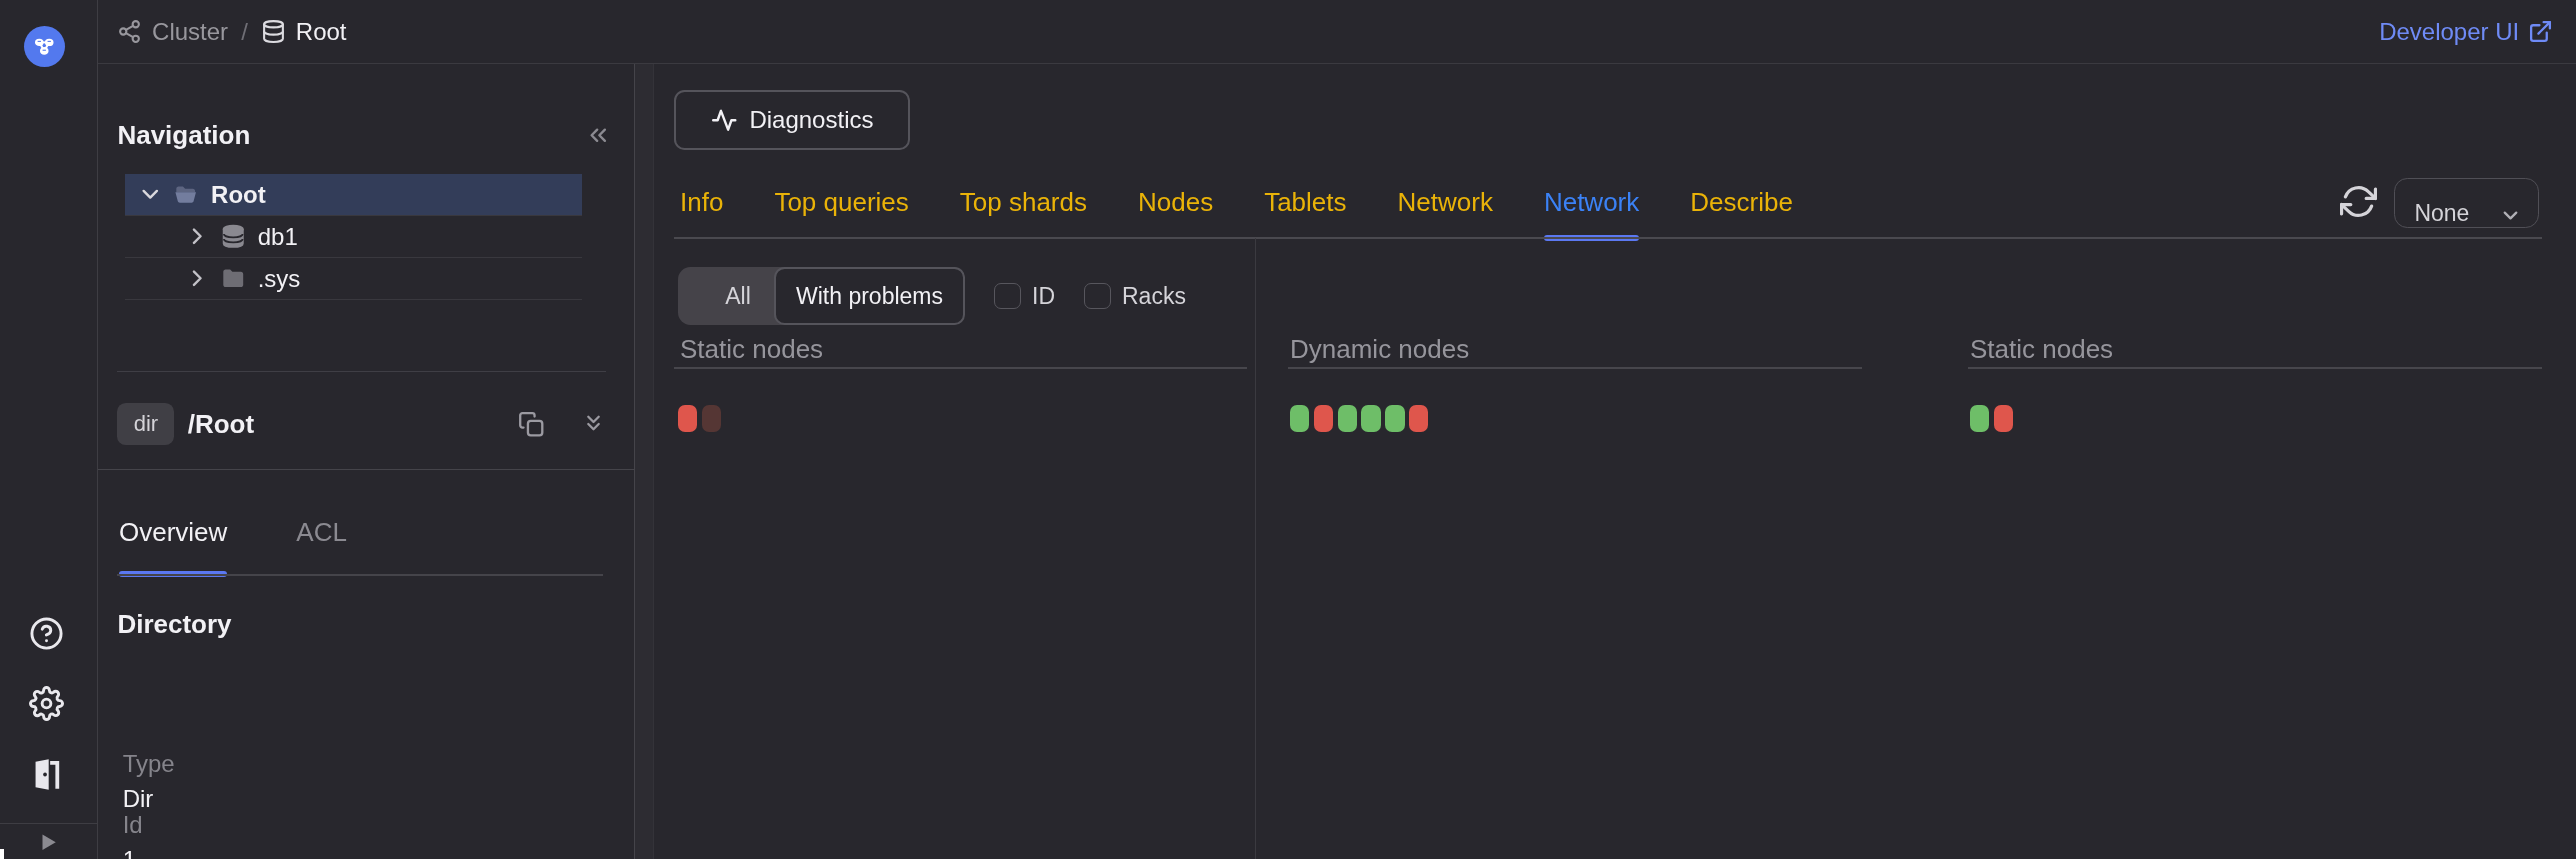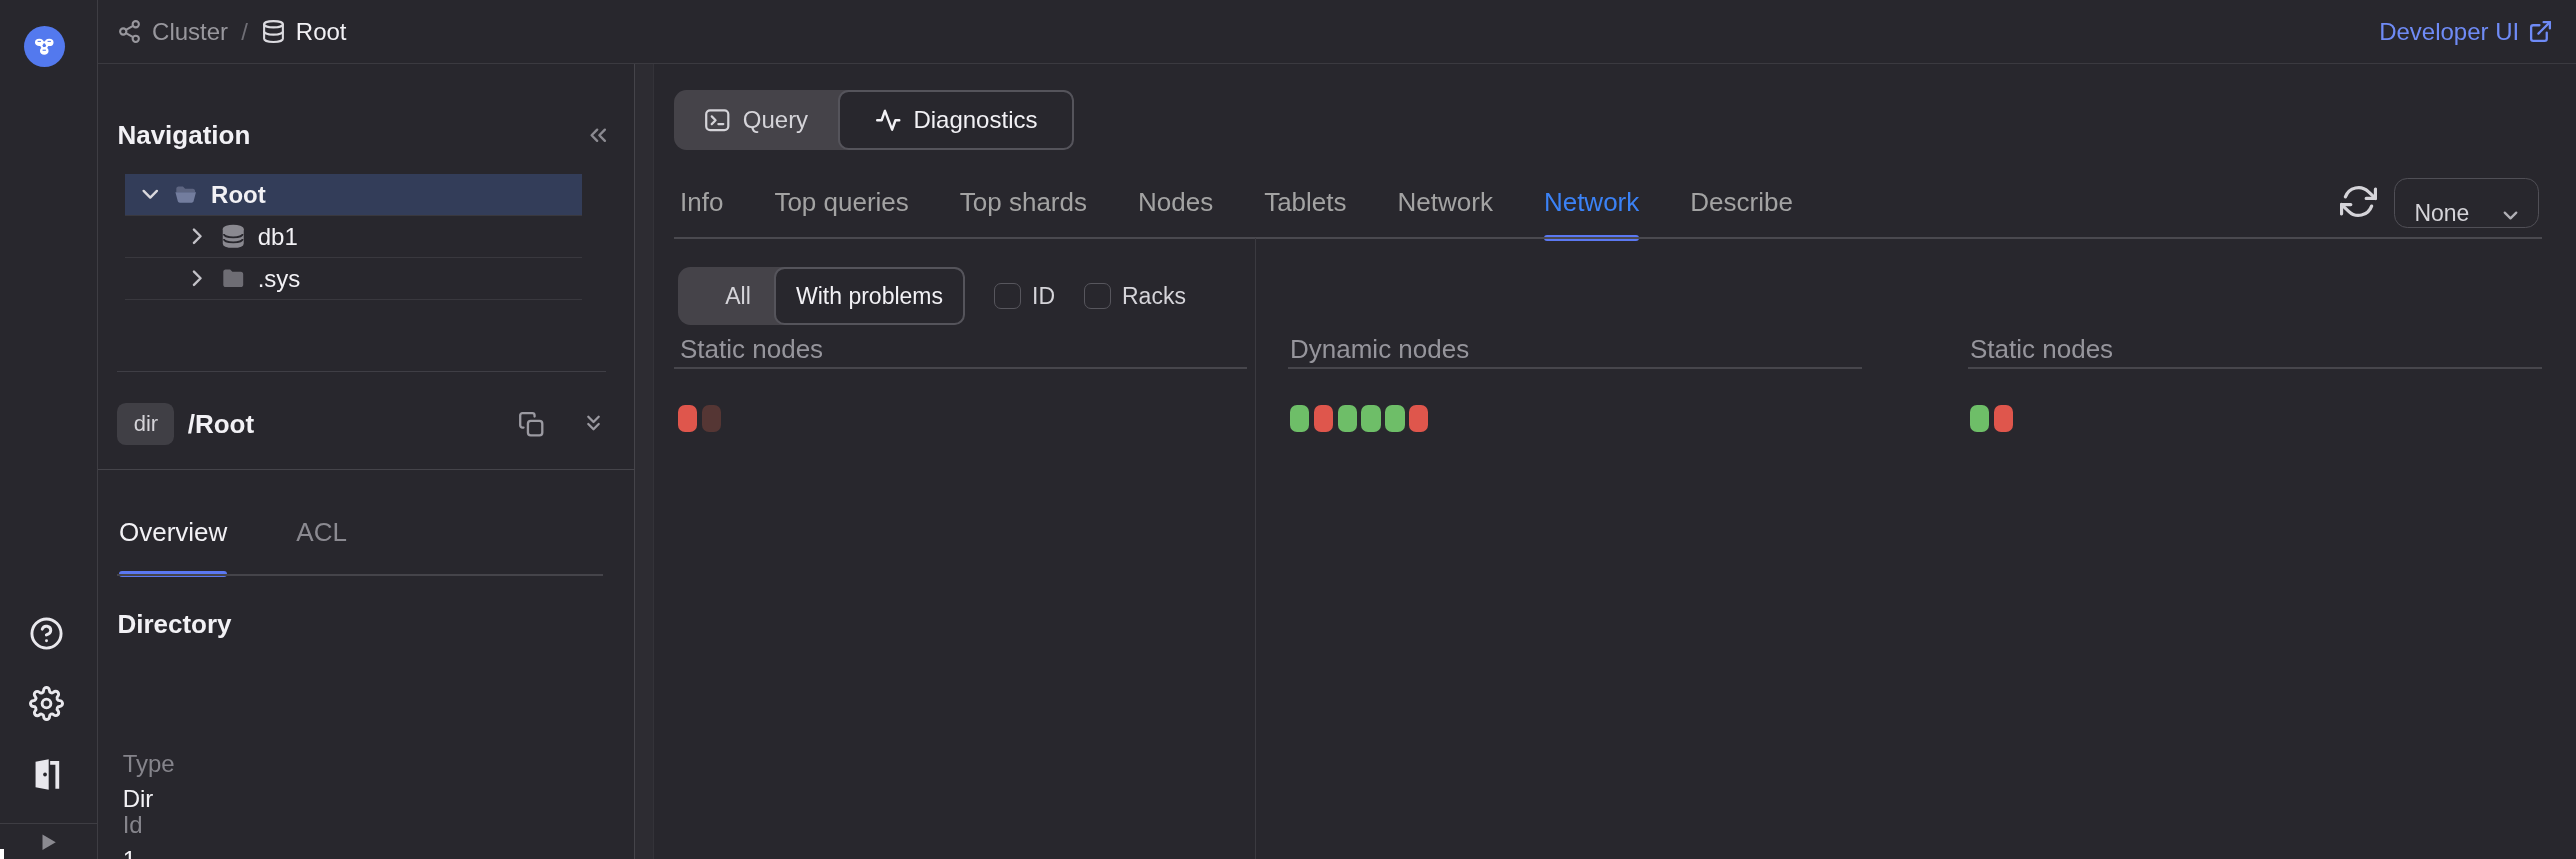--- a/index.html
+++ b/index.html
@@ -68,21 +68,21 @@
 
   
   #view-switch { position:absolute; left:674px; top:90px; height:60px; display:flex; background:#454349; border-radius:12.4px; }
   .seg { display:flex; align-items:center; justify-content:center; gap:12.4px; font-size:24px; color:#d5d4d9; cursor:pointer; border-radius:10.6px; }
   .seg .seg-icon { width:26.5px; height:26.5px; }
   .seg.selected { background:#28272d; border:2.7px solid #55545b; color:#f2f1f5; }
   #seg-query { width:164px; }
   #seg-diag { width:236px; }
 
   #diag-tabs { position:absolute; left:680px; top:187px; display:flex; gap:51px; font-size:26px; }
-  .dtab { position:relative; color:#a3a3a3; cursor:pointer; white-space:nowrap; }
+  .dtab { position:relative; color:#eab308; cursor:pointer; white-space:nowrap; }
   .dtab.active { color:#3b82f6; font-weight:500; }
   .dtab.active::after { content:""; position:absolute; left:0; right:0; top:48px; height:6.2px; border-radius:3.5px; background:var(--accent); }
   #diag-tabs-line { position:absolute; left:674px; top:237px; width:1868px; height:1.8px; background:#4a494f; }
 
   #refresh-btn { position:absolute; left:2340px; top:183px; width:37px; height:37px; color:#d5d4d9; cursor:pointer; }
   #autorefresh { position:absolute; left:2394px; top:178px; width:145px; height:50px; border:1.8px solid #504f56; border-radius:13.3px; display:flex; align-items:flex-end; padding:0 16px 0 19.4px; cursor:pointer; }
   #autorefresh .ar-label { font-size:23px; color:#d5d4d9; flex:1; }
   #autorefresh .ar-chevron { width:23px; height:23px; color:#b0afb5; }
 
   #filter-row { position:absolute; left:678px; top:267px; height:58px; display:flex; align-items:center; }
@@ -278,28 +278,20 @@
     <div class="info-row" style="top:747px">
       <span class="info-label">Id</span>
       <span class="info-dots"></span>
       <span class="info-value">1</span>
     </div>
 
   </div>
   <div id="nav-gutter"></div>
 
   <div id="view-switch">
-    <div class="seg" id="seg-query">
-      <svg class="seg-icon" viewBox="0 0 24 24" fill="none" stroke="currentColor" stroke-width="2" stroke-linecap="round" stroke-linejoin="round">
-        <rect x="2" y="3" width="20" height="18" rx="3.5"></rect>
-        <polyline points="7 8.5 10.5 12 7 15.5"></polyline>
-        <line x1="13" y1="15.5" x2="17.5" y2="15.5"></line>
-      </svg>
-      <span>Query</span>
-    </div>
     <div class="seg selected" id="seg-diag">
       <svg class="seg-icon" viewBox="0 0 24 24" fill="none" stroke="currentColor" stroke-width="2.2" stroke-linecap="round" stroke-linejoin="round">
         <polyline points="22 12 18.5 12 15.5 20.5 9 3.5 6 12 2 12"></polyline>
       </svg>
       <span>Diagnostics</span>
     </div>
   </div>
 
   <div id="diag-tabs">
     <div class="dtab">Info</div>

